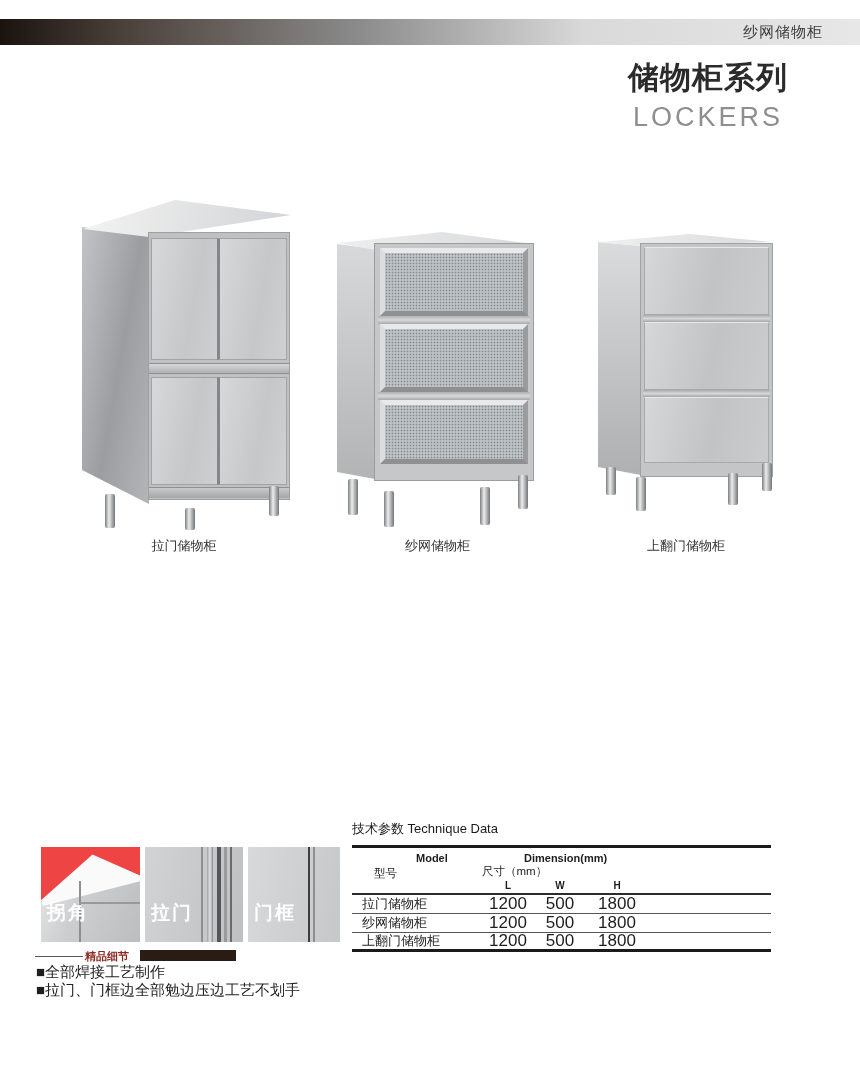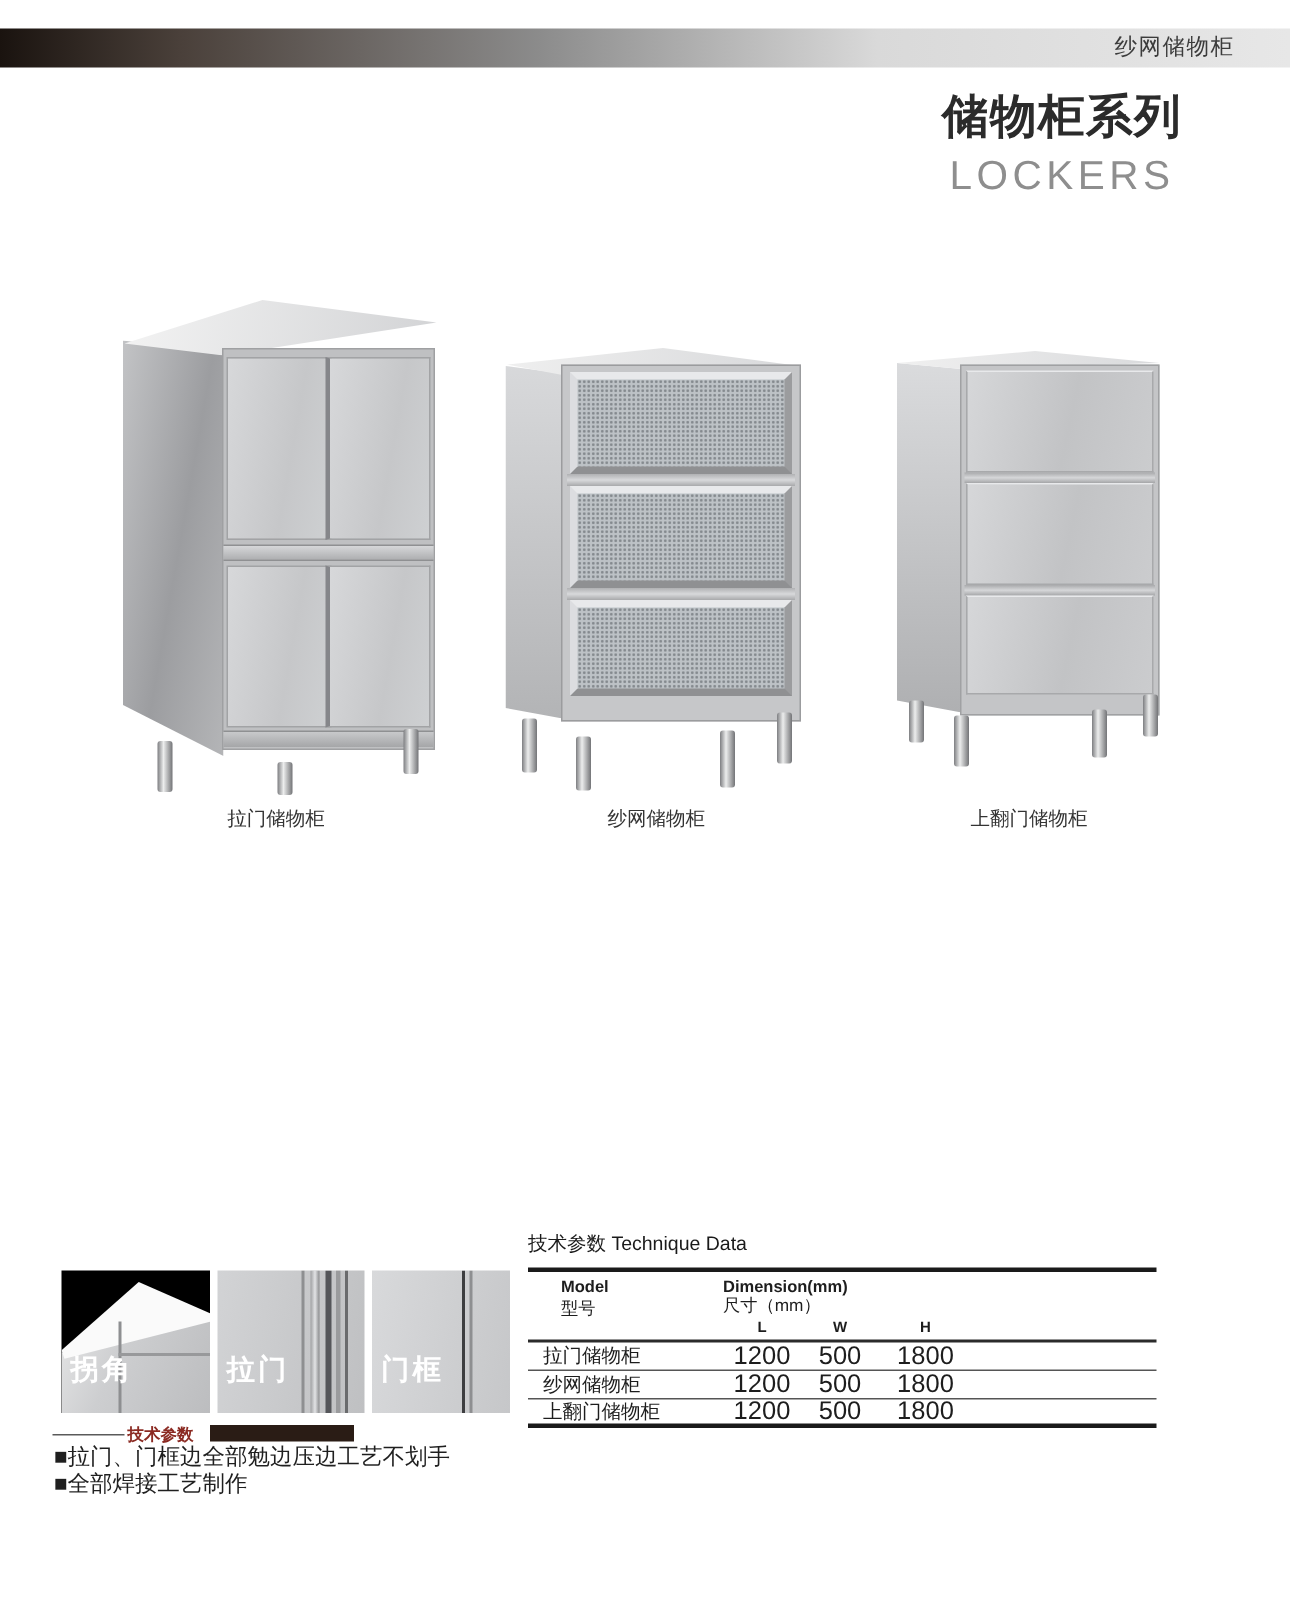--- a/index.html
+++ b/index.html
@@ -82,40 +82,40 @@
   .cab3 .frail { height:7px; margin:0 -1px;
     background:linear-gradient(#a9aaac,#d6d7d9 50%,#a5a6a8); }
 
   
   .tech-title { position:absolute; left:352px; top:820px; font-size:13px; color:#1a1a1a; }
   .ttable { position:absolute; left:352px; top:845px; width:419px;
     border-top:3px solid #1a1a1a; font-size:12.5px; color:#1d1d1d; }
   .thead { display:flex; padding-top:4px; }
   .th-model { width:130px; padding-left:22px; line-height:1.25; }
   .th-dim { width:166px; text-align:left; line-height:1.2; }
-  .th-en { font-weight:bold; font-size:11px; }
+  .th-en { font-weight:bold; font-size:11px;margin-left:42px; }
   .th-zh { font-size:11.5px; }
   .lwh { display:flex; height:15px; font-size:10px; font-weight:bold;
     border-bottom:2px solid #2b2b2b; }
   .lwh span { display:block; text-align:center; }
   .col-m { width:130px; }
   .col-l { width:52px; }
   .col-w { width:52px; }
   .col-h { width:62px; }
   .trow { display:flex; height:19px; align-items:center; border-bottom:1px solid #555; }
   .trow:last-child { border-bottom:3px solid #1a1a1a; }
   .c-model { width:130px; padding-left:10px; font-size:13px; }
   .c-num { font-size:17px; text-align:center; }
 
   
   .dimg { position:absolute; top:847px; height:95px; overflow:hidden; }
   .dimg > div { position:absolute; }
   .dlabel { position:absolute; left:6px; top:53px; color:#fff; font-size:19px;
     font-weight:bold; letter-spacing:2px; }
-  .d1 { left:41px; width:99px; background:#000000; }
+  .d1 { left:41px; width:99px; background:#ef4444; }
   .d1 .face { inset:0; clip-path:polygon(0% 58%,54% 12%,100% 34%,100% 100%,0% 100%);
     background:linear-gradient(115deg,#ececec 0%,#cdced0 45%,#bcbdbf 100%); width:99px; height:95px; }
   .d1 .topedge { inset:0; clip-path:polygon(0% 56%,52% 8%,100% 30%,100% 36%,2% 62%);
     background:#fafafa; width:99px; height:95px; }
   .d1 .vline { left:38%; top:36%; bottom:0; width:2px; background:#8e8f91; }
   .d1 .hline { left:38%; right:0; top:58%; height:2px; background:#98999b; }
   .d2 { left:145px; width:98px; background:linear-gradient(100deg,#d2d3d5 0%,#bfc0c2 100%); }
   .d2 .s1 { left:56px; top:0; bottom:0; width:2px; background:#8e8f91; }
   .d2 .s2 { left:62px; top:0; bottom:0; width:6px; background:linear-gradient(90deg,#9fa0a2,#e2e3e5,#8a8b8d); }
   .d2 .s3 { left:72px; top:0; bottom:0; width:4px; background:#55565a; }
@@ -256,21 +256,21 @@
   <div class="dimg d2">
     <div class="s1"></div>
     <div class="s2"></div>
     <div class="s3"></div>
     <div class="s4"></div>
     <div class="s5"></div>
     <div class="dlabel">拉门</div>
   </div>
 
   <div class="tag-line"></div>
-  <div class="tag-text">技术参数</div>
+  <div class="tag-text">精品细节</div>
   <div class="tag-bar"></div>
 
   <div class="features">
+    <div>■全部焊接工艺制作</div>
     <div>■拉门、门框边全部勉边压边工艺不划手</div>
-    <div>■全部焊接工艺制作</div>
   </div>
 
 </div>
 
 </body></html>

